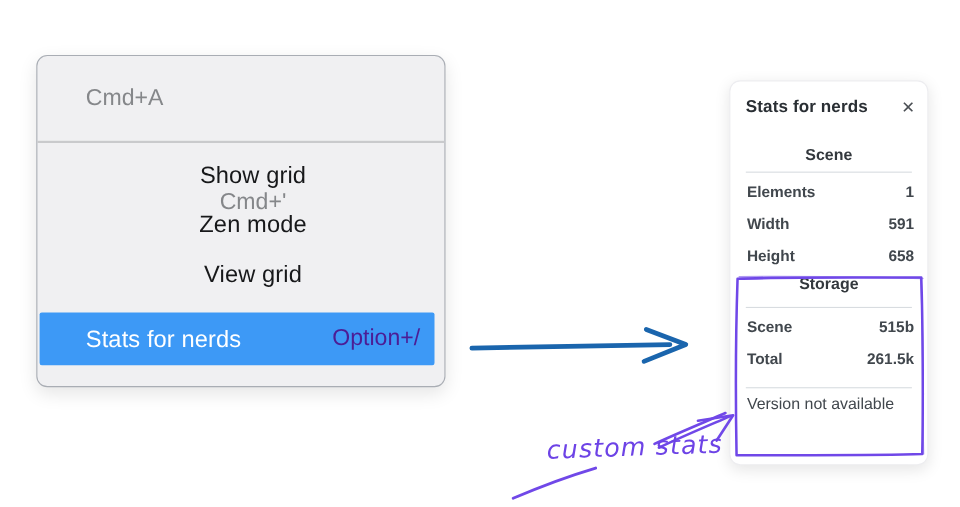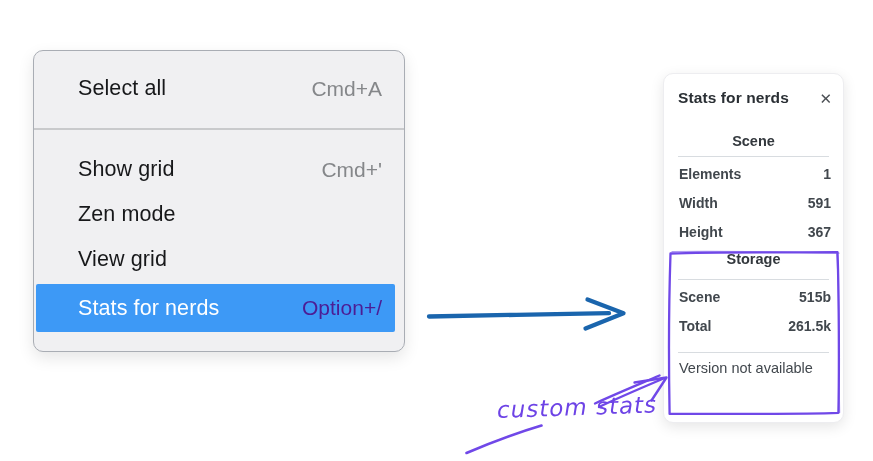--- a/index.html
+++ b/index.html
@@ -17,21 +17,21 @@
     box-shadow:0 6px 16px rgba(0,0,0,.10);
     display:flex;flex-direction:column;
   }
   .menu-item{
     display:flex;align-items:center;justify-content:space-between;
     padding:0 22px 0 44px;flex:0 0 auto;
   }
   .mi-label{font-size:21.5px;color:#17181a;letter-spacing:.1px;}
   .mi-shortcut{font-size:21px;color:#85878a;}
   .menu-item.row1{height:49px;}
-  .menu-item.row{height:45px;}
+  .menu-item.row{height:45px;flex-direction:column;}
   .menu-sep{height:2px;background:#c9cacc;margin:15px 0 17px 0;flex:0 0 auto;}
   .menu-item.highlighted{
     height:48px;margin:2px 9px 0 2px;border-radius:2px;
     padding:0 13px 0 42px;background:#3d99f6;
   }
   .menu-item.highlighted .mi-label{color:#ffffff;}
   .menu-item.highlighted .mi-shortcut{color:#4c1d95;}
 
   
   .panel{
@@ -77,21 +77,20 @@
     white-space:nowrap;
   }
 </style>
 </head>
 <body>
 
 <div class="stage">
 
   <div class="menu">
     <div class="menu-item row1">
-      <span class="mi-label">Select all</span>
       <span class="mi-shortcut">Cmd+A</span>
     </div>
     <div class="menu-sep"></div>
     <div class="menu-item row">
       <span class="mi-label">Show grid</span>
       <span class="mi-shortcut">Cmd+'</span>
     </div>
     <div class="menu-item row">
       <span class="mi-label">Zen mode</span>
     </div>
@@ -116,21 +115,21 @@
       <div class="srow">
         <span>Elements</span>
         <span class="v">1</span>
       </div>
       <div class="srow">
         <span>Width</span>
         <span class="v">591</span>
       </div>
       <div class="srow">
         <span>Height</span>
-        <span class="v">367</span>
+        <span class="v">658</span>
       </div>
     </div>
 
     <div class="sec-h tight">Storage</div>
     <hr class="p-hr wide">
     <div class="rows">
       <div class="srow">
         <span>Scene</span>
         <span class="v">515b</span>
       </div>

